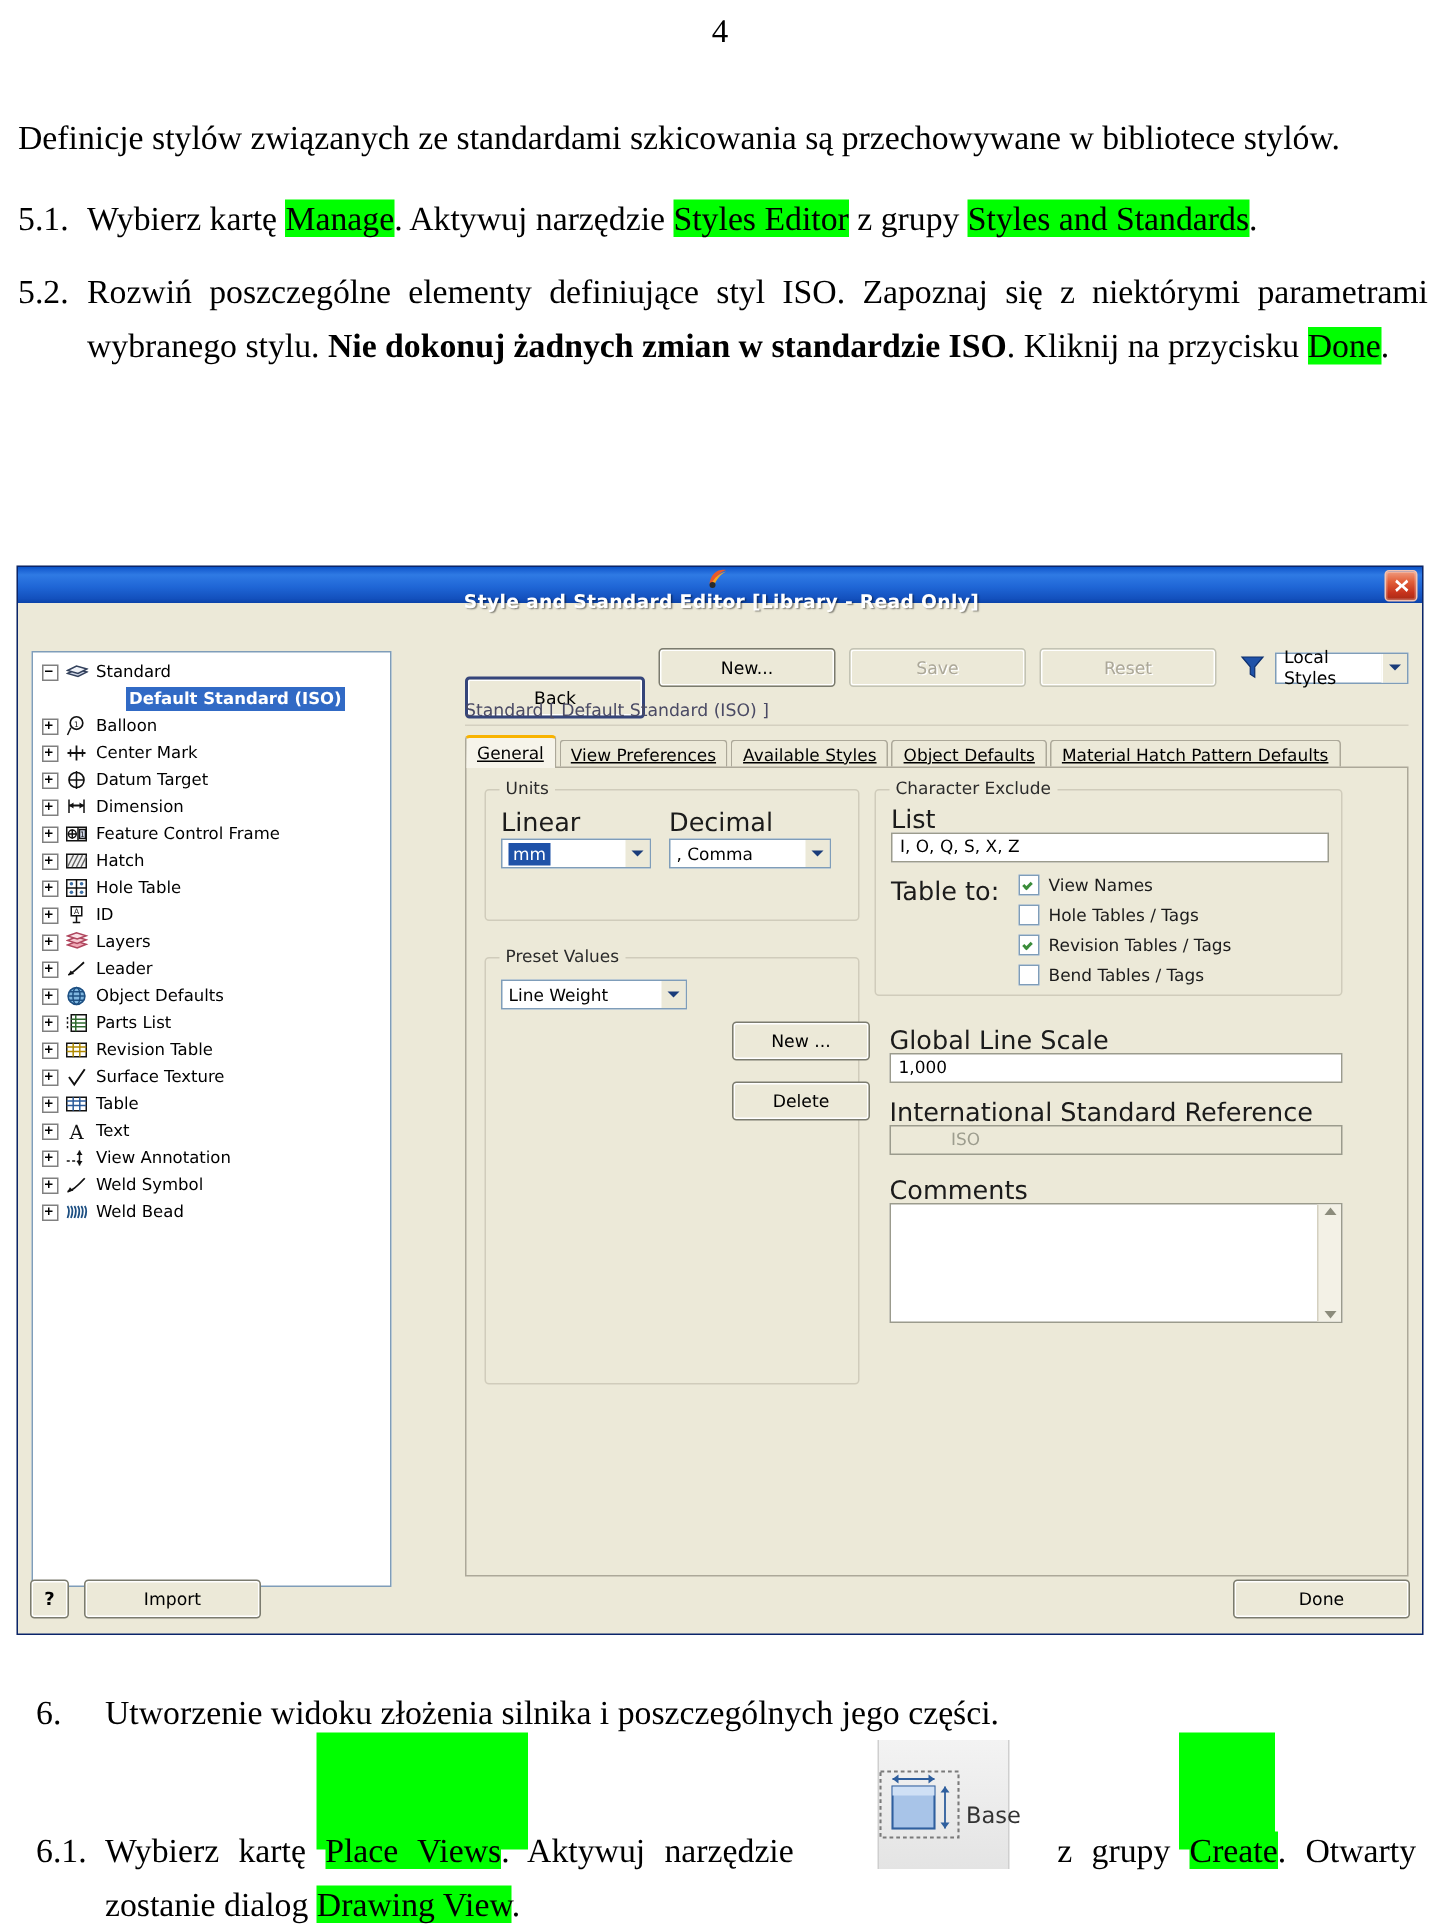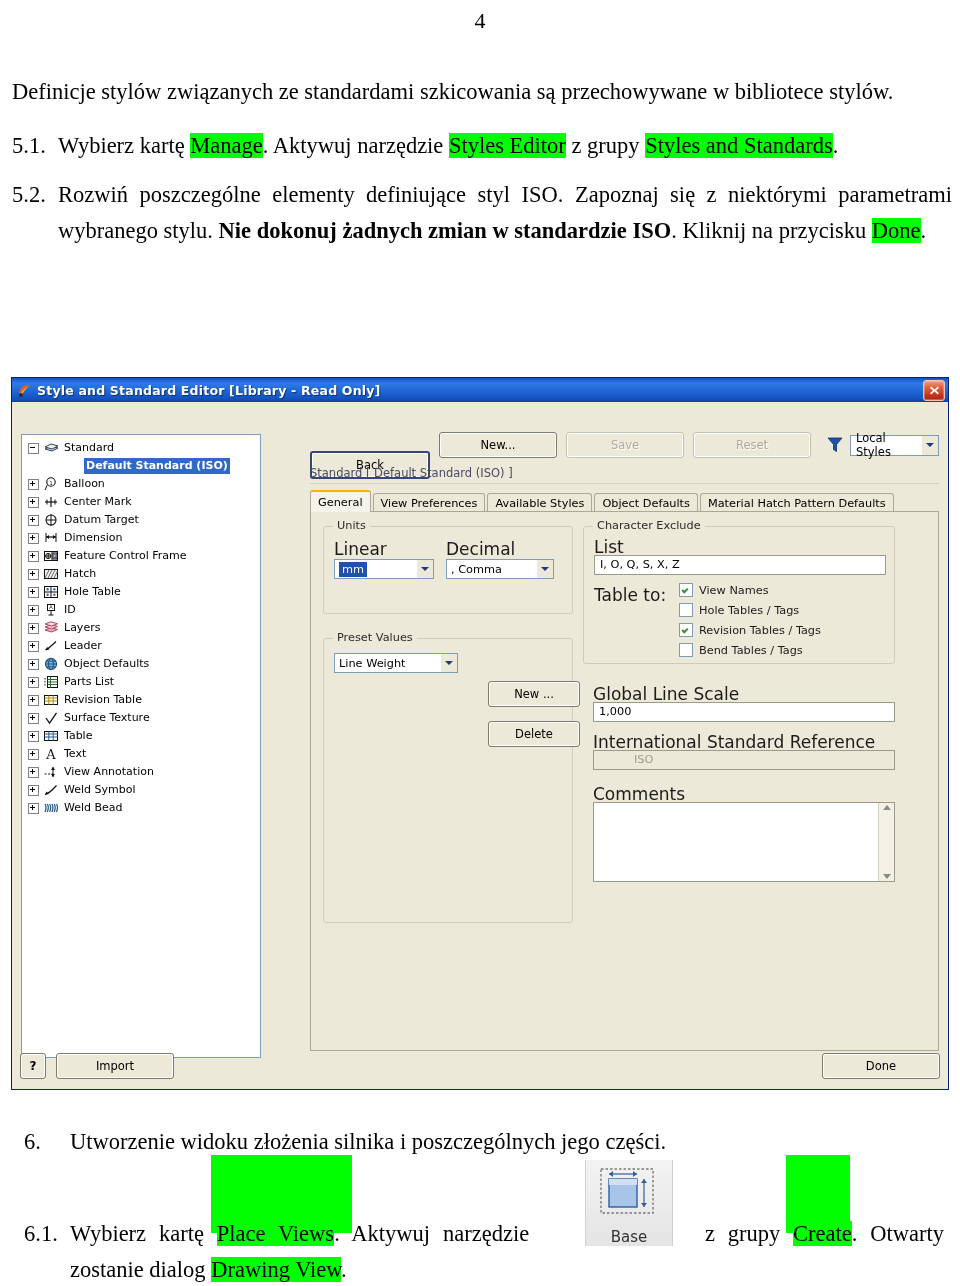--- a/index.html
+++ b/index.html
@@ -40,20 +40,21 @@
     border:1px solid #0a246a;
     box-sizing:border-box;
     font-family:"DejaVu Sans", sans-serif;
   }
   .titlebar{
     height:24px;
     background:linear-gradient(to bottom,#0a54c9 0%,#1b63d4 8%,#2f7ae4 22%,#1f66d6 55%,#1350bd 88%,#0a42a8 100%);
     display:flex;align-items:center;
     padding:0 3px 0 5px;
     position:relative;
+    flex-direction:column;
   }
   .title-icon{
     width:15px;height:15px;flex:0 0 15px;margin-right:5px;
     position:relative;
   }
   .title-text{
     color:#fff;font-size:12.5px;font-weight:bold;
     letter-spacing:.2px;white-space:nowrap;
     text-shadow:1px 1px 1px rgba(0,0,0,.45);
     font-family:"DejaVu Sans", sans-serif;
@@ -158,20 +159,21 @@
     display:flex;align-items:flex-end;margin-top:8px;height:20px;
   }
   .tab{
     height:18px;padding:0 7px;
     background:#ece9d8;border:1px solid #aca899;
     border-bottom:none;border-radius:3px 3px 0 0;
     font-size:11.3px;color:#000;
     display:flex;align-items:center;
     margin-right:2px;cursor:pointer;
     font-family:"DejaVu Sans", sans-serif;
+    text-decoration:underline;
   }
   .tab.active{
     background:#f6f4ea;height:20px;
     border-top:2px solid #f8b300;
     box-shadow:inset 0 0 0 0 #fff;
     position:relative;z-index:2;
   }
   .tabpage{
     border:1px solid #aca899;background:#ece9d8;
     height:540px;margin-top:-1px;
@@ -265,21 +267,21 @@
     font-size:12px;font-weight:bold;cursor:pointer;margin-right:10px;
     font-family:"DejaVu Sans", sans-serif;
   }
 
   
   .base-btn{
     position:absolute;left:585px;top:1160px;
     width:88px;height:86px;
     background:linear-gradient(to bottom,#f3f3f3,#e4e4e4);
     border-left:1px solid #cfcfcf;border-right:1px solid #cfcfcf;
-    display:flex;flex-direction:column;align-items:center;
+    display:flex;flex-direction:row;align-items:center;
     justify-content:flex-start;padding-top:8px;box-sizing:border-box;
   }
   .base-label{
     font-size:15px;color:#333;margin-top:6px;
     font-family:"DejaVu Sans", sans-serif;
   }
   .greenbox{ position:absolute;background:#00ff00; }
 </style>
 </head>
 <body>

